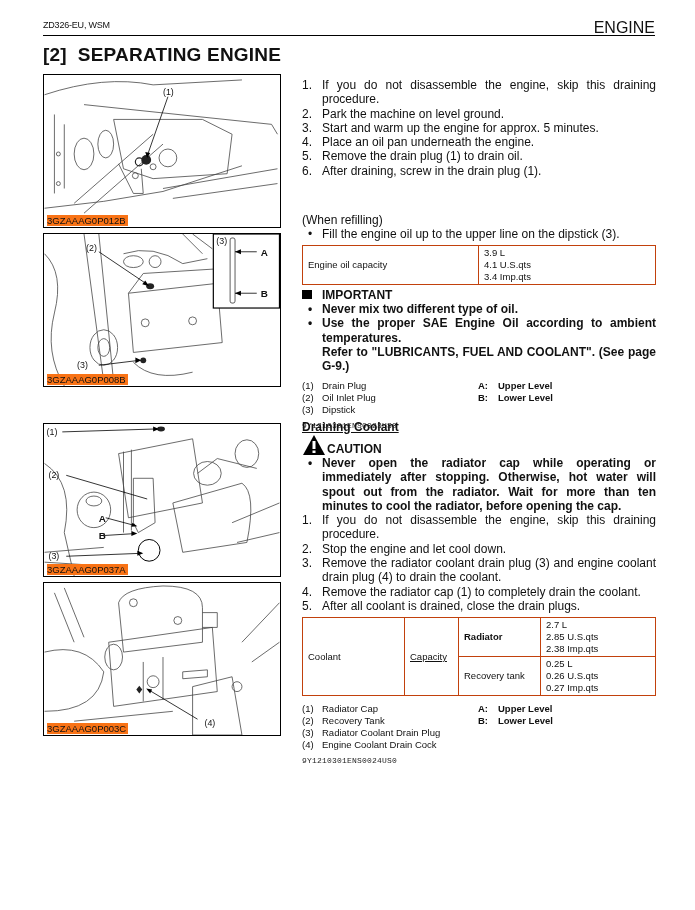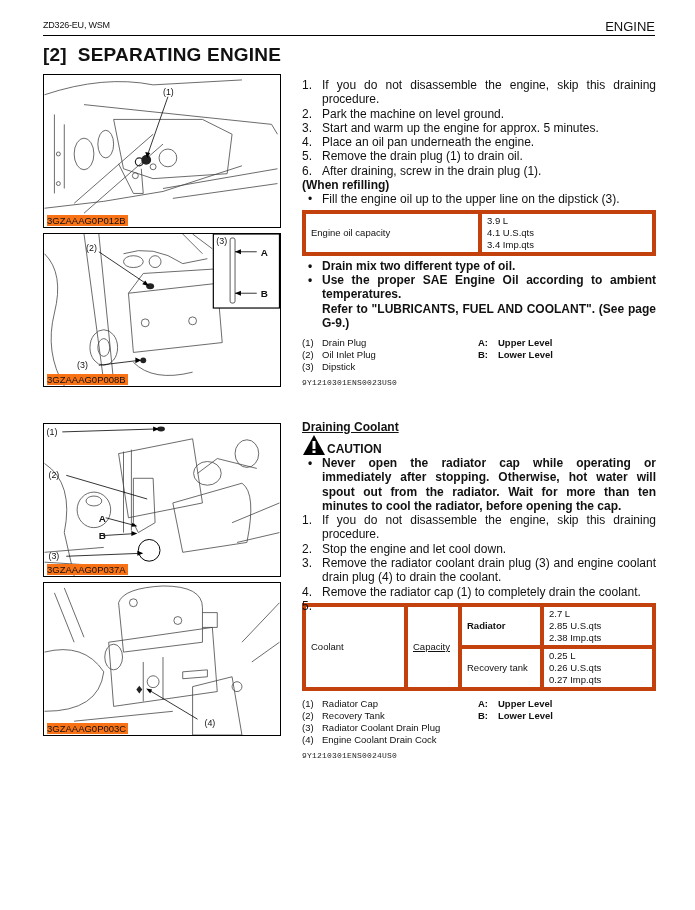--- a/index.html
+++ b/index.html
@@ -1,40 +1,40 @@
 <!DOCTYPE html>
 <html><head>
   <meta charset="utf-8">
   <style>
     * { box-sizing: border-box; margin: 0; padding: 0; }
     html, body { width: 695px; height: 910px; background: #fff; overflow: hidden; }
     body { position: relative; font-family: "Liberation Sans", sans-serif; color: #111; }
 
     .hdr-left { position: absolute; left: 43px; top: 20px; font-size: 9px; letter-spacing: -0.2px; }
-    .hdr-right { position: absolute; right: 40px; top: 19px; font-size: 13px; }
+    .hdr-right { position: absolute; right: 40px; top: 19px; font-size: 16px; }
     .hdr-rule { position: absolute; left: 43px; right: 40px; top: 35px; height: 0; border-top: 1.5px solid #000; }
     .page-title { position: absolute; left: 43px; top: 44px; font-size: 19px; font-weight: bold; letter-spacing: 0.2px; }
     .page-title .num { margin-right: 11px; }
 
     .fig { position: absolute; border: 1.5px solid #000; background: #fff; overflow: hidden; }
     .fig svg { position: absolute; left: 0; top: 0; width: 100%; height: 100%; }
     .fig-code { position: absolute; left: 3px; bottom: 1px; font-size: 9.5px; background: #f97316; padding-right: 2px; }
     .callout { font-family: "Liberation Sans", sans-serif; font-size: 9px; fill: #111; }
     .callout-b { font-family: "Liberation Sans", sans-serif; font-size: 10px; font-weight: bold; fill: #111; }
 
     .col { position: absolute; left: 302px; width: 354px; }
     .sec-head { font-size: 12px; font-weight: bold; text-decoration: underline; }
     ol.steps, ul.bul { list-style: none; font-size: 12px; line-height: 14.3px; }
     ol.steps li, ul.bul li { position: relative; padding-left: 20px; text-align: justify; text-align-last: left; }
     ol.steps li .n { position: absolute; left: 0; top: 0; }
     ul.bul li .dot { position: absolute; left: 6px; top: 0; }
-    .sub-head { font-size: 12px; font-weight: bold; line-height: 14.3px; }
+    .sub-head { font-size: 12px; font-weight: normal; line-height: 14.3px; margin-top: 35px; }
 
     table.spec { border-collapse: collapse; font-size: 9.5px; width: 354px; }
-    table.spec td { border: 4px solid #c2410c; padding: 1px 5px; vertical-align: middle; line-height: 12px; }
+    table.spec td { border: 1px solid #c2410c; padding: 1px 5px; vertical-align: middle; line-height: 12px; }
 
     .important { font-size: 12px; font-weight: bold; line-height: 14.3px; }
     .important .sq { display: inline-block; width: 10px; height: 9px; background: #000; margin-right: 10px; vertical-align: -0px; }
 
     .legend { font-size: 9.5px; line-height: 12px; display: flex; }
     .legend .lcol { width: 176px; }
     .legend .row { display: flex; }
     .legend .k { width: 20px; }
     .legend .rcol .k { width: 20px; font-weight: bold; }
     .legend .rcol .v { font-weight: bold; }
@@ -203,22 +203,23 @@
       <td style="width:176px;">Engine oil capacity</td>
       <td>
         <div>3.9 L</div>
         <div>4.1 U.S.qts</div>
         <div>3.4 Imp.qts</div>
       </td>
     </tr>
   </tbody>
     </table>
   <div class="important" style="margin-top:3px;">
+    <div><span class="sq"></span><span>IMPORTANT</span></div>
     <ul class="bul" style="font-weight:bold;">
-      <li><span class="dot">•</span><span>Drain mix two different type of oil.</span></li>
+      <li><span class="dot">•</span><span>Never mix two different type of oil.</span></li>
       <li><span class="dot">•</span><span>Use the proper SAE Engine Oil according to ambient temperatures.</span><br><span>Refer to "LUBRICANTS, FUEL AND COOLANT". (See page G-9.)</span></li>
     </ul>
   </div>
   <div class="legend" style="margin-top:7px;">
     <div class="lcol">
       <div class="row">
           <span class="k">(1)</span>
           <span>Drain Plug</span>
         </div>
       <div class="row">
@@ -255,21 +256,21 @@
     <span>CAUTION</span>
   </div>
   <ul class="bul" style="font-weight:bold;">
     <li><span class="dot">•</span><span>Never open the radiator cap while operating or immediately after stopping. Otherwise, hot water will spout out from the radiator. Wait for more than ten minutes to cool the radiator, before opening the cap.</span></li>
   </ul>
   <ol class="steps">
     <li><span class="n">1.</span><span>If you do not disassemble the engine, skip this draining procedure.</span></li>
     <li><span class="n">2.</span><span>Stop the engine and let cool down.</span></li>
     <li><span class="n">3.</span><span>Remove the radiator coolant drain plug (3) and engine coolant drain plug (4) to drain the coolant.</span></li>
     <li><span class="n">4.</span><span>Remove the radiator cap (1) to completely drain the coolant.</span></li>
-    <li><span class="n">5.</span></li>
+    <li><span class="n">5.</span><span>After all coolant is drained, close the drain plugs.</span></li>
   </ol>
   <table class="spec" style="margin-top:4px;">
     <tbody>
         <tr>
       <td rowspan="2" style="width:102px;">Coolant</td>
       <td rowspan="2" style="width:54px;text-decoration:underline;">Capacity</td>
       <td style="width:82px;font-weight:bold;">Radiator</td>
       <td>
         <div>2.7 L</div>
         <div>2.85 U.S.qts</div>

